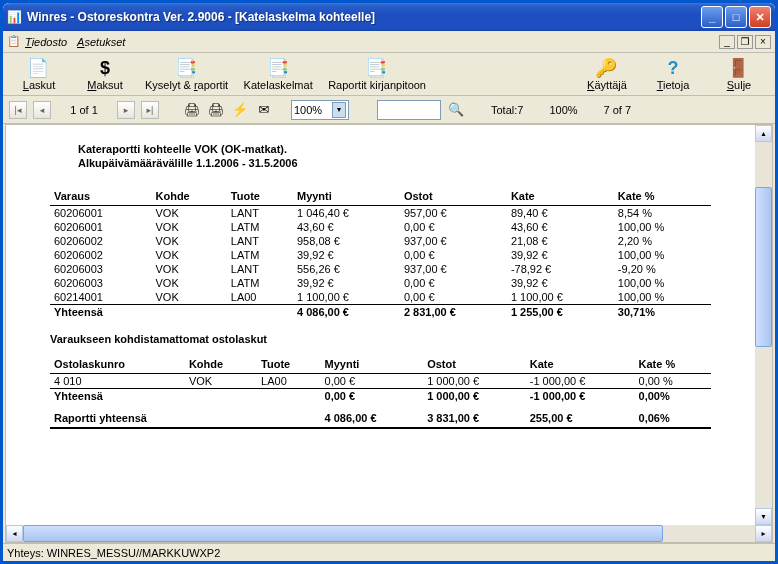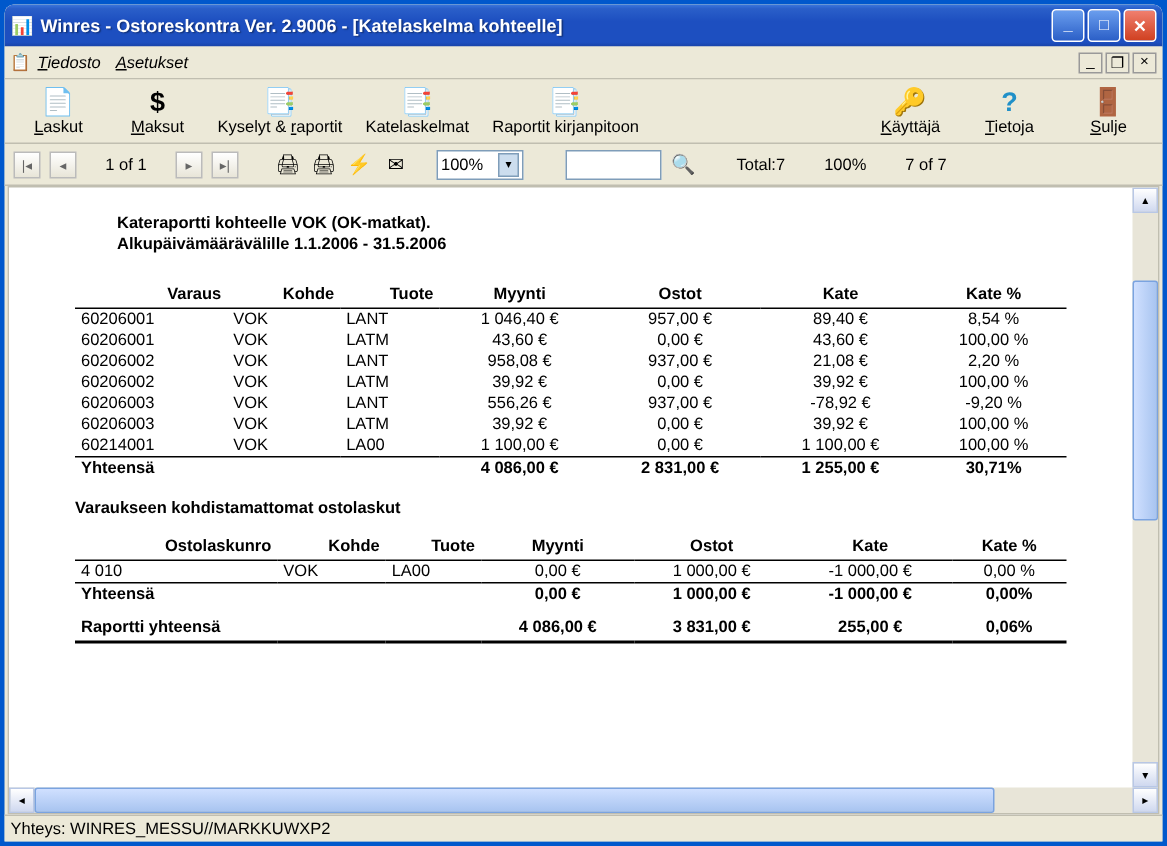--- a/index.html
+++ b/index.html
@@ -27,22 +27,22 @@
 .pageind { min-width: 54px; text-align: center; }
 .ibtn { width:18px;height:18px;display:flex;align-items:center;justify-content:center;font-size:13px; }
 .zoom { width: 58px; height: 20px; border: 1px solid #7f9db9; background:#fff; display:flex;align-items:center;padding:0 2px;font-size:11px;justify-content:space-between; }
 .zoom .arrow { width:14px;height:16px;background:#cde;display:flex;align-items:center;justify-content:center;font-size:8px;border:1px solid #7f9db9; }
 .search { width: 64px; height: 20px; border: 1px solid #7f9db9; background:#fff; }
 .reportbar .rinfo { margin-left: 20px; }
 .viewport { flex: 1; background: #fff; border: 1px solid #c0beb0; margin: 0 2px; position: relative; overflow: hidden; }
 .viewport .content { position:absolute; left: 0; right: 17px; top: 0; bottom: 17px; overflow: hidden; padding: 18px 44px; font-size: 11px; color: #000; font-family: Arial, sans-serif; }
 .content h2 { font-size: 11px; font-weight: bold; margin-bottom: 2px; margin-left: 28px; }
 table.rpt { width: 100%; border-collapse: collapse; font-size: 11px; }
-table.rpt th { font-weight: bold; text-align: right; border-bottom: 1px solid #000; padding: 3px 4px; }
-table.rpt th.num, table.rpt td.num { text-align: center; }
+table.rpt th { font-weight: bold; text-align: left; border-bottom: 1px solid #000; padding: 3px 4px; }
+table.rpt th.num, table.rpt td.num { text-align: left; }
 table.rpt td { padding: 1px 4px; }
 table.rpt tr.toprule td { border-top: 1px solid #000; }
 table.rpt tr.total td { font-weight: bold; }
 .heavyline td { border-bottom: 2px solid #000; }
 .heavy-rule { border-bottom: 3px solid #000; }
 .vscroll { position:absolute; top:0; right:0; bottom:17px; width:17px; background:#e8e5d8; display:flex;flex-direction:column; }
 .vscroll .arrow, .hscroll .arrow { background: linear-gradient(#fff,#cfd8ef); border:1px solid #b8c7e6; display:flex;align-items:center;justify-content:center;font-size:8px; }
 .vscroll .arrow { height:17px;width:17px; }
 .vscroll .track { flex:1; position:relative; }
 .vscroll .thumb { position:absolute; left:0; right:0; top:45px; height:160px; background:linear-gradient(90deg,#d0e0ff,#a8c4f0); border:1px solid #7aa3e0; border-radius:2px; }

